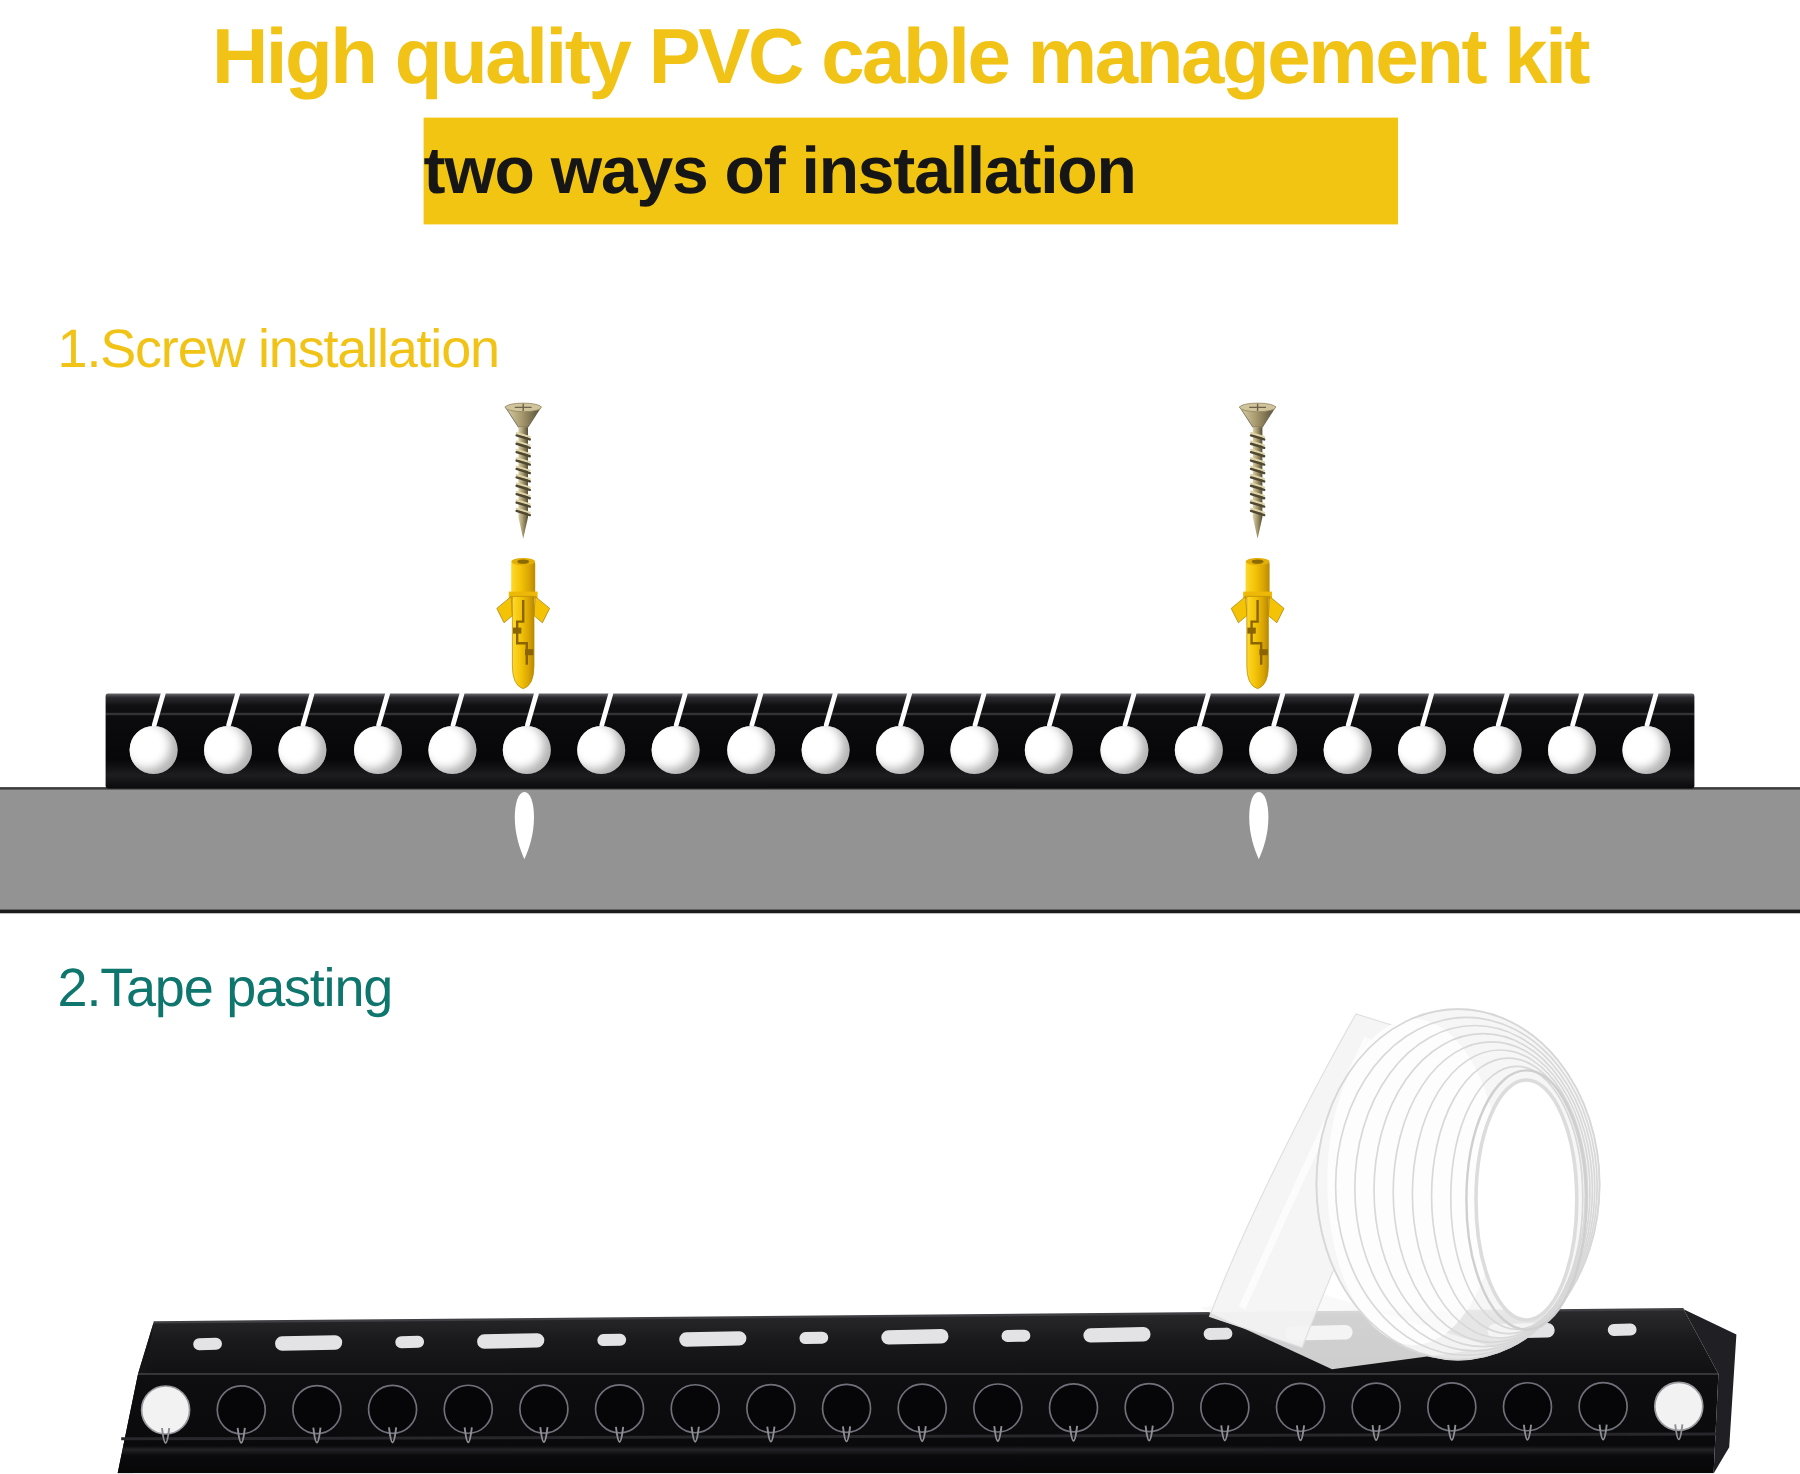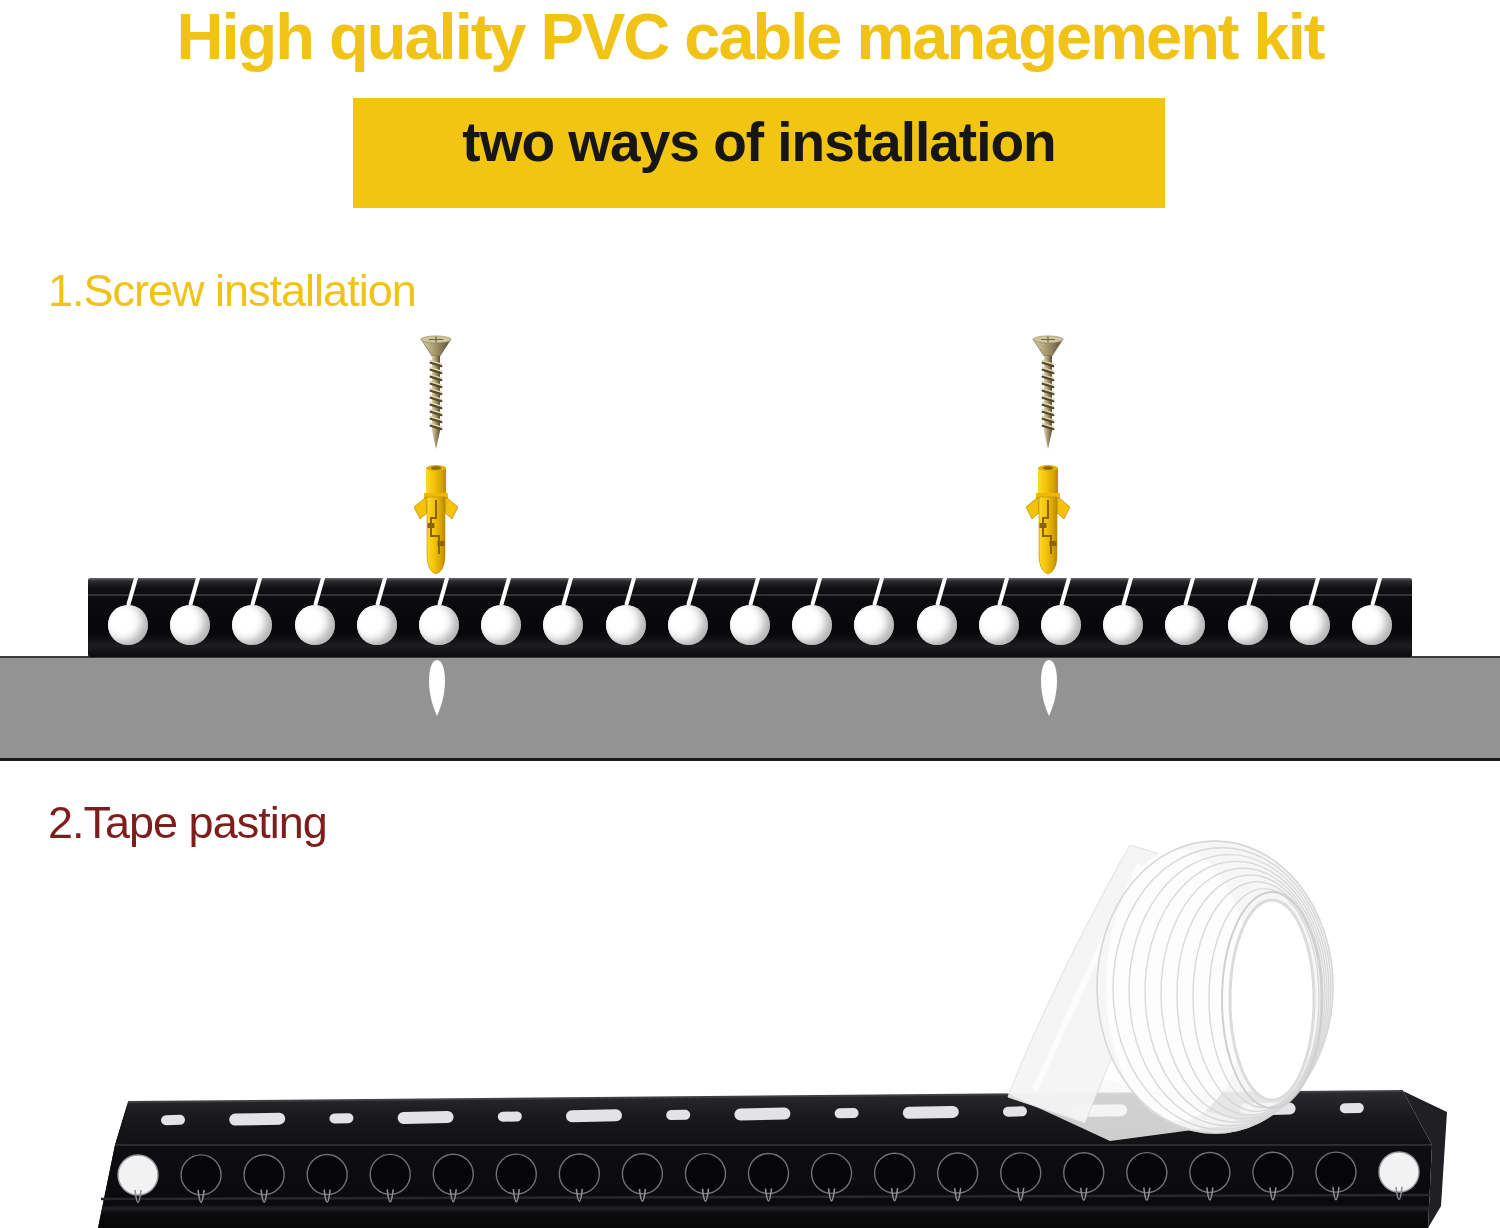--- a/index.html
+++ b/index.html
@@ -7,22 +7,22 @@
     position:relative;width:1500px;height:1228px;background:#ffffff;
     overflow:hidden;font-family:"Liberation Sans", sans-serif;
   }
   
   .title{
     position:absolute;top:4px;left:0;right:0;text-align:center;
     font-size:65px;font-weight:bold;letter-spacing:-2px;line-height:1;
     white-space:nowrap;
   }
   .banner{
-    position:absolute;left:353px;top:98px;width:812px;height:110px;
-    text-align:center;line-height:89px;font-size:55px;font-weight:bold;
+    position:absolute;left:353px;top:98px;width:812px;height:89px;
+    text-align:left;line-height:89px;font-size:55px;font-weight:bold;
     letter-spacing:-1px;
   }
   .section-label{
     position:absolute;left:48px;font-size:45px;font-weight:normal;
     letter-spacing:-1px;line-height:1.1;white-space:nowrap;
   }
   .label-screw{top:266px;}
   .label-tape{top:798px;}
   
   .screw-col{position:absolute;top:335px;width:48px;height:245px;}
@@ -86,27 +86,27 @@
         <stop offset="0" stop-color="#0e0e10"></stop>
           <stop offset="0.72" stop-color="#0a0a0c"></stop>
         <stop offset="0.76" stop-color="#232327"></stop>
           <stop offset="0.82" stop-color="#0a0a0c"></stop>
         <stop offset="1" stop-color="#070708"></stop>
       </linearGradient>
     </defs>
   </svg>
 
   
-  <div class="title" style="color: rgb(241, 195, 23);">High quality PVC cable management kit</div>
+  <div class="title" style="color: rgb(241, 195, 23); margin-top: 10px;">High quality PVC cable management kit</div>
 
   <div class="banner" style="background: rgb(242, 197, 18); color: rgb(22, 22, 22);">two ways of installation</div>
 
   <div class="section-label label-screw" style="color: rgb(241, 195, 23);">1.Screw installation</div>
 
-  <div class="section-label label-tape" style="color: #7f1d1d; text-align: center;">2.Tape pasting</div>
+  <div class="section-label label-tape" style="color: #0f766e; text-align: center;">2.Tape pasting</div>
 
   
   <div class="screw-col" style="left: 412px;">
     <svg class="screw-svg" width="36" height="118" viewBox="0 0 36 118">
       <path d="M3,4 L33,4 L22,21 L14,21 Z" fill="url(#screwG)" stroke="#5c5340" stroke-width="0.6"></path>
       <ellipse cx="18" cy="4.5" rx="15" ry="3.6" fill="#cfc49c" stroke="#8d8059" stroke-width="0.6"></ellipse>
       <path d="M18,1.5 L18,7.5 M11,4.5 L25,4.5" stroke="#6e6348" stroke-width="1.2"></path>
       <path d="M14,21 L22,21 L22,96 L18,114 L14,96 Z" fill="url(#screwG)"></path>
       <g class="screw-threads" stroke-linecap="round">
           <path d="M12.5 25.8 L23.5 29.2" stroke="#ded4a8" stroke-width="1.6"></path>

